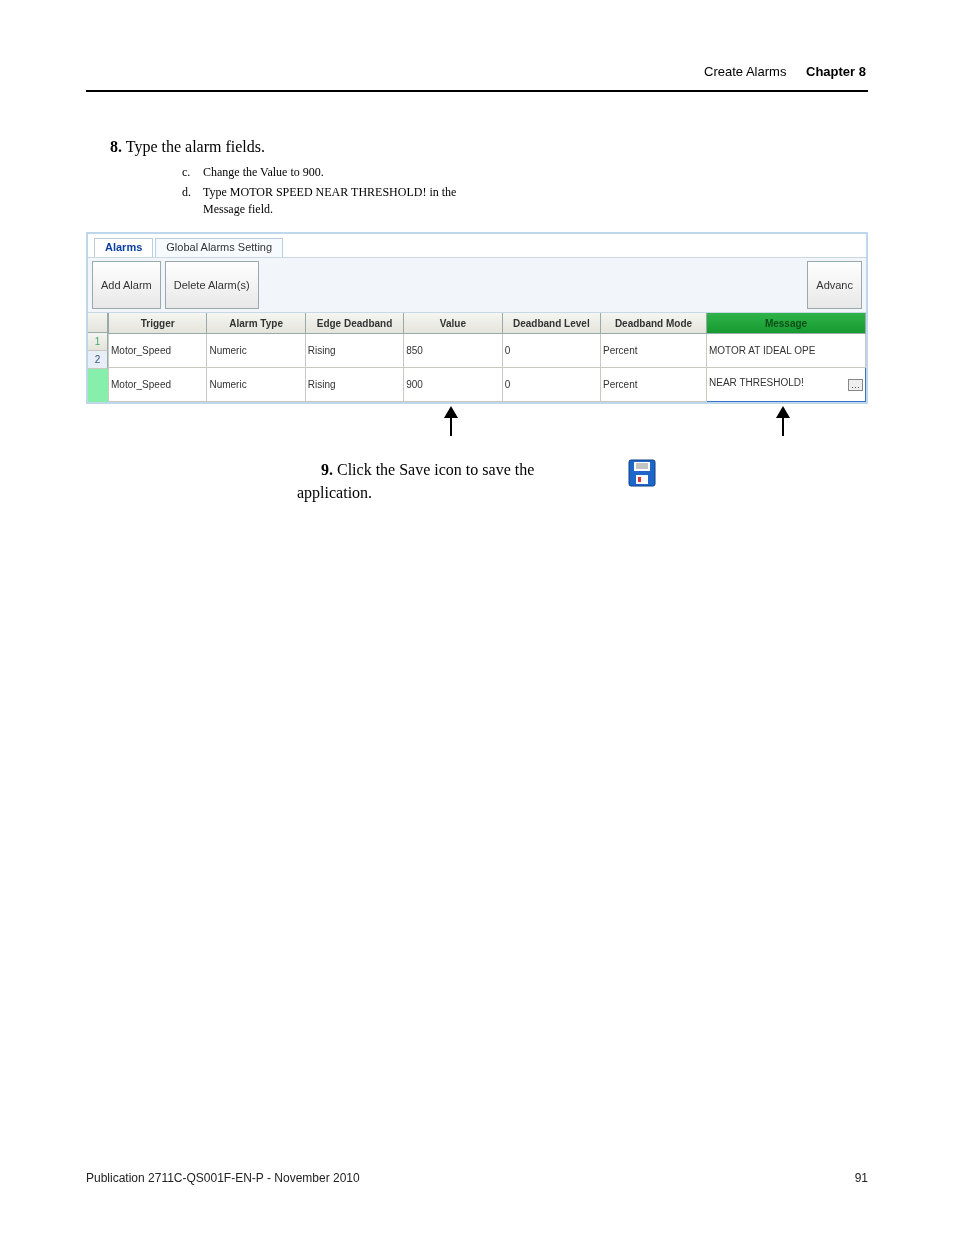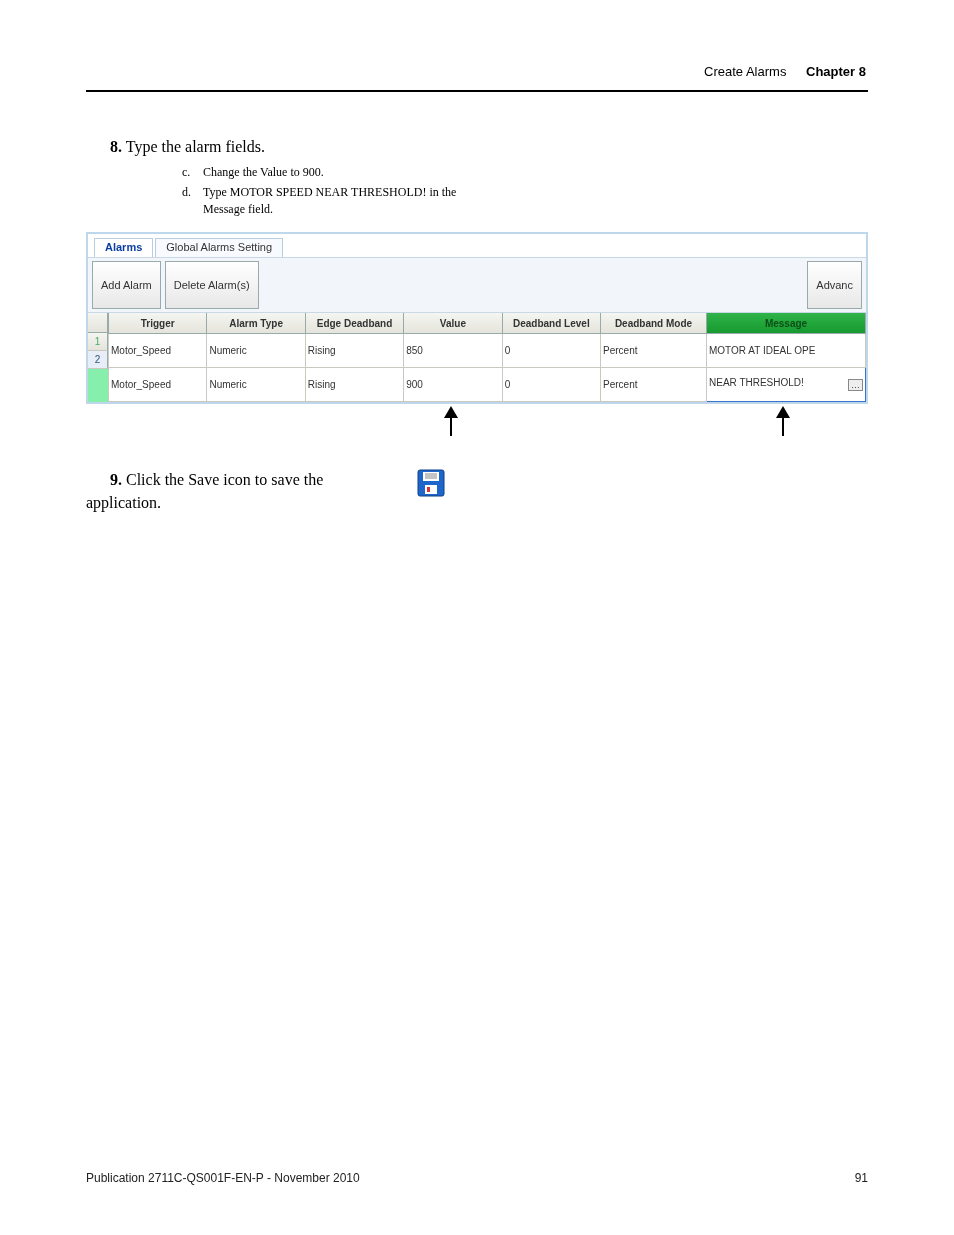--- a/index.html
+++ b/index.html
@@ -193,21 +193,22 @@
   }
   .arrow-stem {
     position: absolute;
     width: 2px;
     background: #000;
   }
 
   .step9-row {
     display: flex;
     align-items: flex-start;
-    margin-top: 30px;
+    margin-top: 20px;
+    justify-content: center;
   }
   .step9-text { width: 310px; font-size: 16px; line-height: 1.45; }
   .save-icon {
     margin-left: 20px;
     width: 30px;
     height: 30px;
   }
 
   .footer {
     position: absolute;

